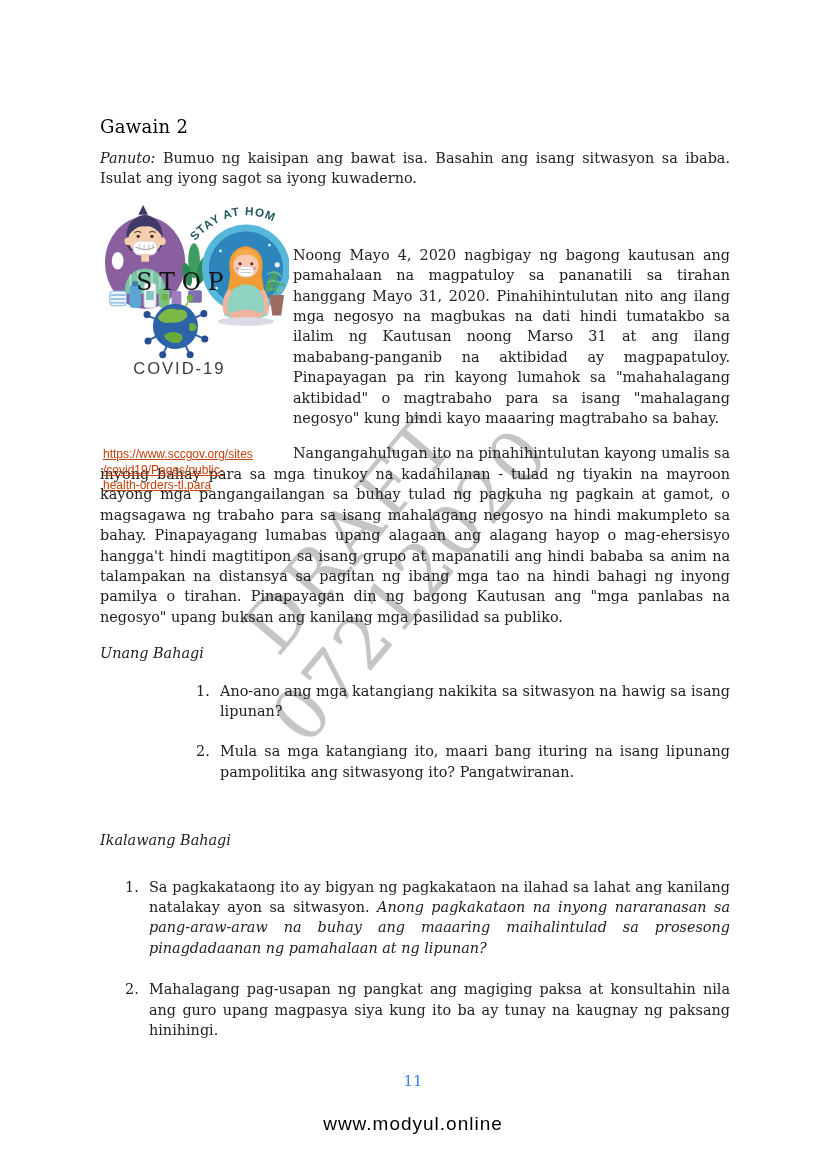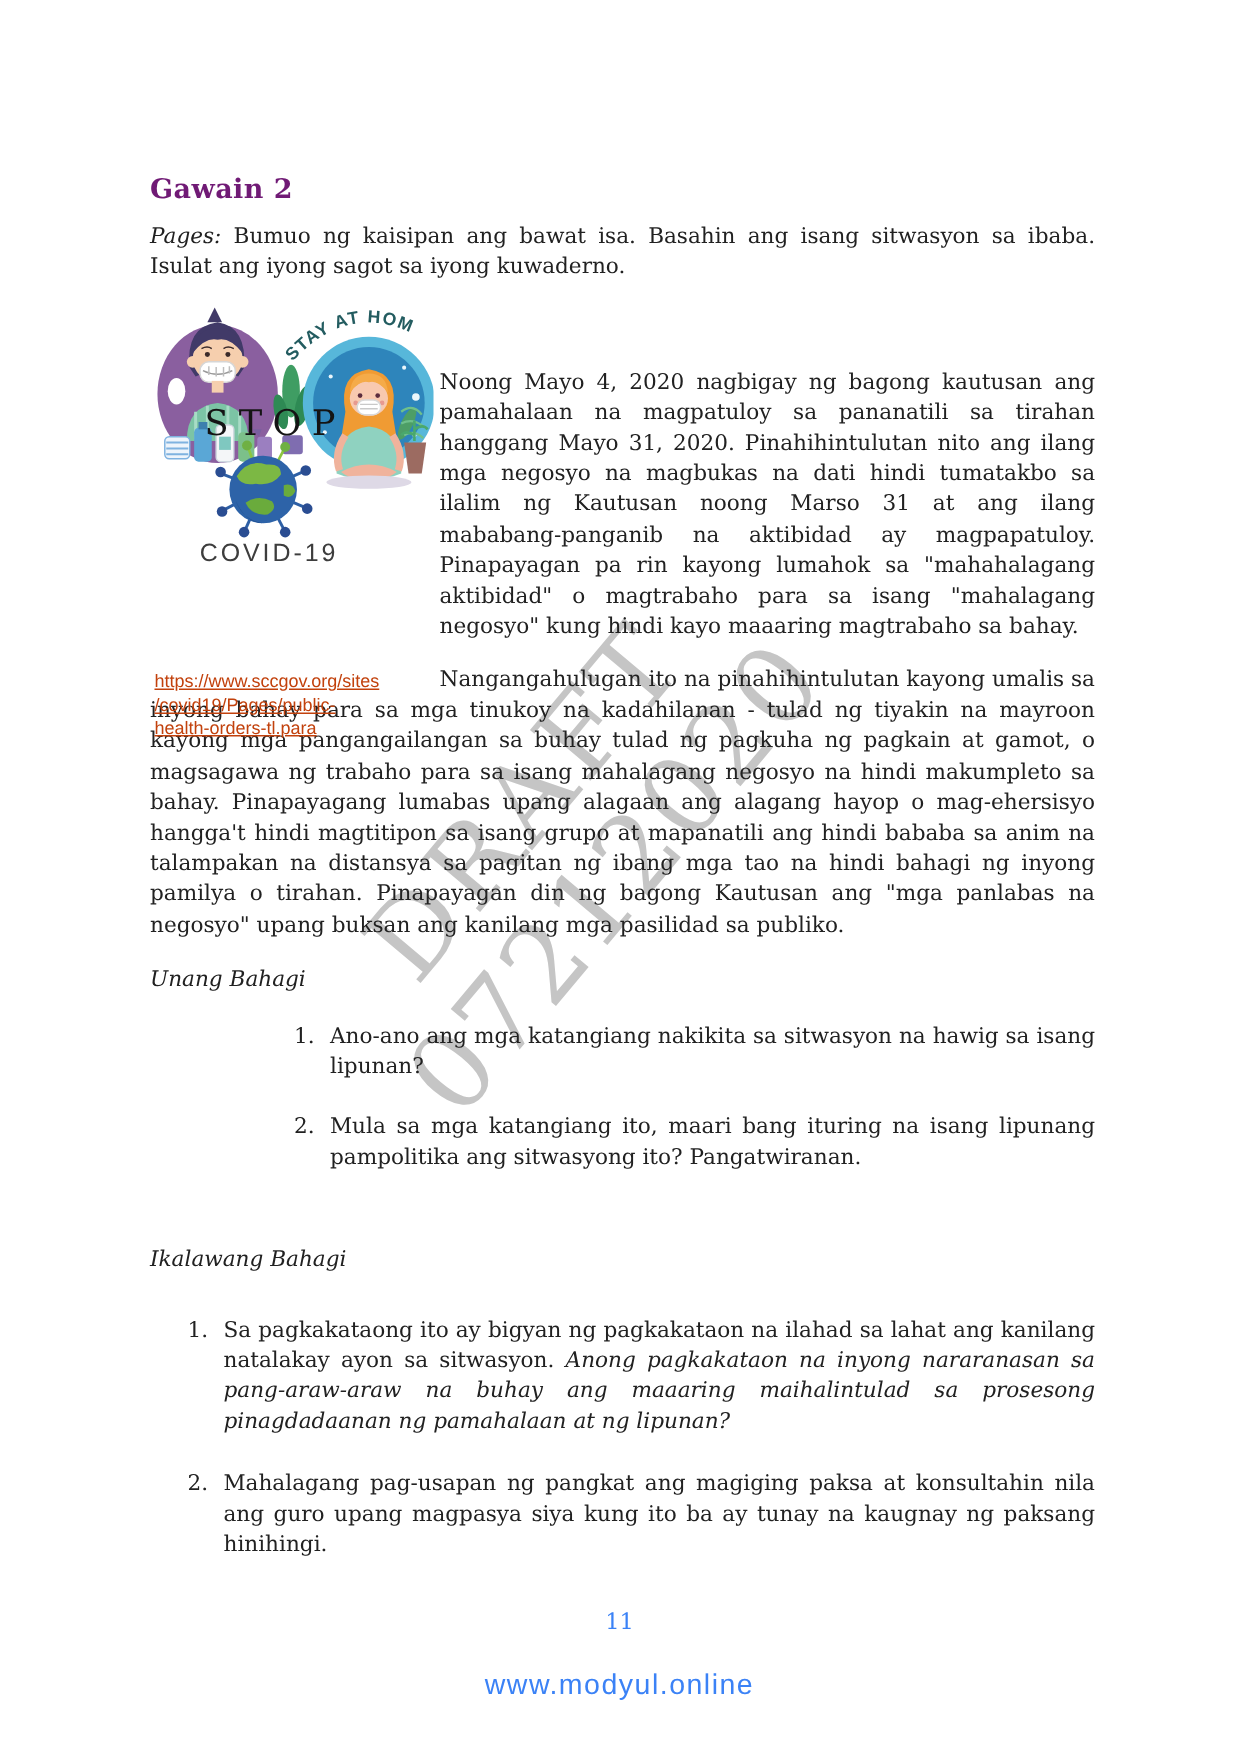--- a/index.html
+++ b/index.html
@@ -23,21 +23,21 @@
     user-select:none;
   }
   .watermark .wm1{font-size:72px;letter-spacing:4px;}
   .watermark .wm2{font-size:72px;letter-spacing:2px;}
   
   .content{
     position:relative;z-index:2;
     padding:116px 96px 0 100px;
     font-size:14.4px;line-height:20.4px;
   }
-  h1.title{margin:0;font-size:18px;line-height:22px;font-weight:bold;letter-spacing:.3px;color:#701a75;}
+  h1.title{margin:0;font-size:18px;line-height:22px;font-weight:normal;letter-spacing:.3px;color:#000000;}
   p{margin:0;}
   .just{text-align:justify;}
   .intro{margin-top:10px;}
   .it{font-style:italic;}
   .p1{margin-top:56px;margin-left:193px;}
   .p2{margin-top:15px;text-indent:193px;}
   .section-h{margin-top:16px;font-style:italic;}
   .lead{margin-top:13px;text-indent:38px;}
   .qlist1{margin-top:17px;margin-left:96px;}
   .qlist2{margin-top:26px;margin-left:25px;}
@@ -64,21 +64,21 @@
   
   .pagenum{
     position:absolute;left:0;top:1072px;width:100%;
     text-align:center;font-size:15px;color:#3b82f6;z-index:2;
   }
   .site-wm{
     position:absolute;left:0;top:1113px;width:100%;
     text-align:center;
     font-family:"Liberation Sans", sans-serif;
     font-size:19px;letter-spacing:1px;
-    color:#3b82f6;z-index:2;
+    color:#000000;z-index:2;
   }
 </style>
 </head>
 <body>
 
 <div class="page">
 
   <div class="watermark">
     <div class="wm1">DRAFT</div>
     <div class="wm2">07212020</div>
@@ -193,21 +193,21 @@
     <div class="figure-link">
       <a>https://www.sccgov.org/sites</a>
       <a>/covid19/Pages/public-</a>
       <a>health-orders-tl.para</a>
     </div>
   </div>
 
   <div class="content">
     <h1 class="title">Gawain 2</h1>
 
-    <p class="intro just"><span class="it">Pages:</span><span> Bumuo ng kaisipan ang bawat isa. Basahin ang isang sitwasyon sa ibaba. Isulat ang iyong sagot sa iyong kuwaderno.</span></p>
+    <p class="intro just"><span class="it">Panuto:</span><span> Bumuo ng kaisipan ang bawat isa. Basahin ang isang sitwasyon sa ibaba. Isulat ang iyong sagot sa iyong kuwaderno.</span></p>
 
     <p class="p1 just">Noong Mayo 4, 2020 nagbigay ng bagong kautusan ang pamahalaan na magpatuloy sa pananatili sa tirahan hanggang Mayo 31, 2020. Pinahihintulutan nito ang ilang mga negosyo na magbukas na dati hindi tumatakbo sa ilalim ng Kautusan noong Marso 31 at ang ilang mababang-panganib na aktibidad ay magpapatuloy. Pinapayagan pa rin kayong lumahok sa "mahahalagang aktibidad" o magtrabaho para sa isang "mahalagang negosyo" kung hindi kayo maaaring magtrabaho sa bahay.</p>
 
     <p class="p2 just">Nangangahulugan ito na pinahihintulutan kayong umalis sa inyong bahay para sa mga tinukoy na kadahilanan - tulad ng tiyakin na mayroon kayong mga pangangailangan sa buhay tulad ng pagkuha ng pagkain at gamot, o magsagawa ng trabaho para sa isang mahalagang negosyo na hindi makumpleto sa bahay. Pinapayagang lumabas upang alagaan ang alagang hayop o mag-ehersisyo hangga't hindi magtitipon sa isang grupo at mapanatili ang hindi bababa sa anim na talampakan na distansya sa pagitan ng ibang mga tao na hindi bahagi ng inyong pamilya o tirahan. Pinapayagan din ng bagong Kautusan ang "mga panlabas na negosyo" upang buksan ang kanilang mga pasilidad sa publiko.</p>
 
     <p class="section-h">Unang Bahagi</p>
 
 
     <div class="qlist1">
       <div class="qitem">

